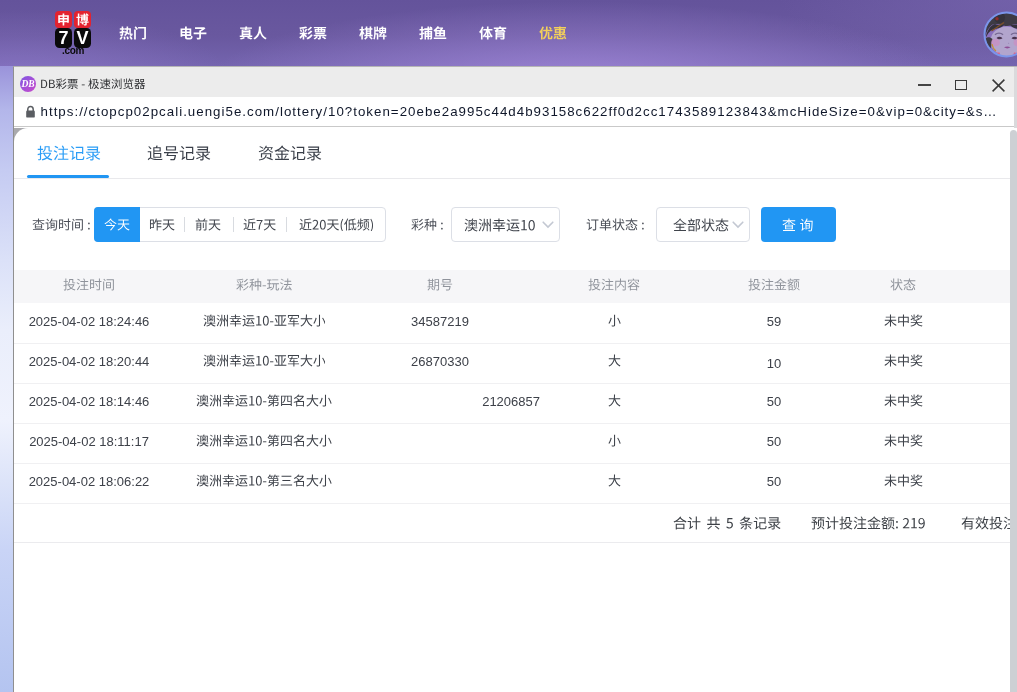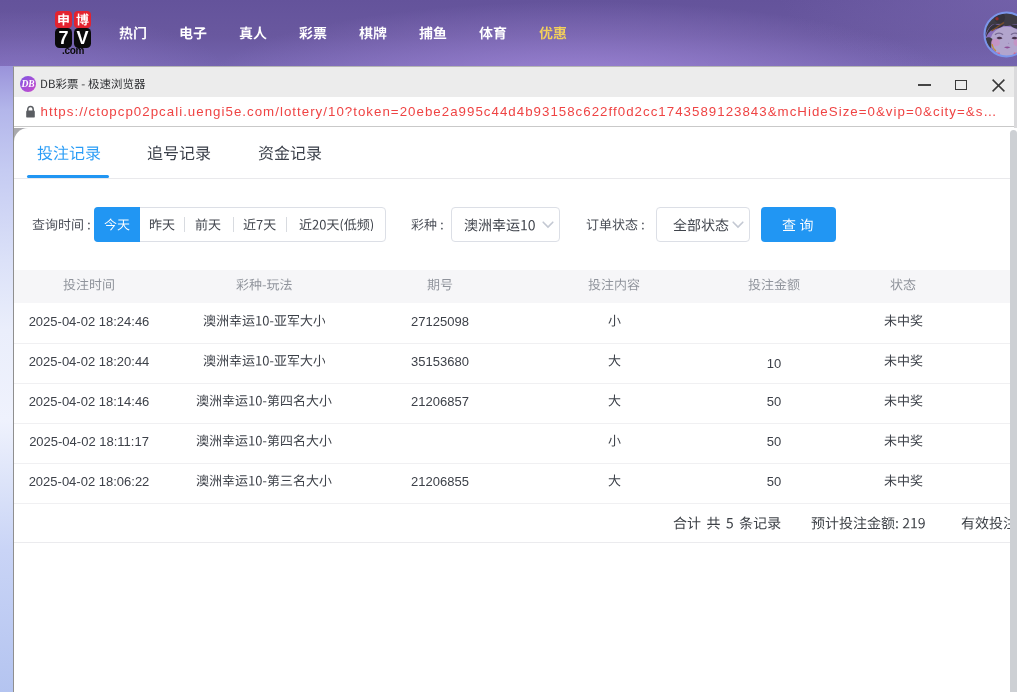--- a/index.html
+++ b/index.html
@@ -4,21 +4,21 @@
 html,body{width:1017px;height:692px;overflow:hidden}
 body{font-family:"Liberation Sans",sans-serif;background:#fff}
 .stage{position:relative;width:1017px;height:692px;overflow:hidden}
 .pagebg{position:absolute;left:0;top:0;width:1017px;height:692px;
  background:linear-gradient(180deg,#9a93da 66px,#b3b6ea 110px,#c5cbf2 170px,#dbe1f8 260px,#eaeefb 330px,#eff2fd 420px,#dde4f9 480px,#c9d4f6 550px,#b4c4f0 692px)}
 .hdr{position:absolute;left:0;top:0;width:1017px;height:66px;
  background:radial-gradient(ellipse 520px 115px at 57% 128%,rgba(163,137,219,0.85) 0%,rgba(163,137,219,0) 72%),radial-gradient(ellipse 280px 90px at 2% 118%,rgba(150,128,210,0.5) 0%,rgba(150,128,210,0) 75%),radial-gradient(ellipse 320px 110px at 101% -12%,rgba(125,107,180,0.6) 0%,rgba(125,107,180,0) 78%),linear-gradient(180deg,#64539b 0%,#69589f 55%,#7464ae 100%)}
 .win{position:absolute;left:13px;top:66px;width:1004px;height:626px;border-left:1px solid #8f8f8f;border-top:1px solid #b5b5b5;box-sizing:border-box;background:#fff}
 .titlebar{position:absolute;left:0;top:0;width:1003px;height:30px;background:#ececec}
 .urlbar{position:absolute;left:0;top:30px;width:1003px;height:29px;background:#fff;border-bottom:1.5px solid #c9c9c9;box-sizing:content-box}
-.url{position:absolute;left:26.5px;top:6.5px;font-size:13.3px;color:#ef4444;letter-spacing:1.02px;white-space:nowrap;width:972px;overflow:hidden}
+.url{position:absolute;left:26.5px;top:6.5px;font-size:13.3px;color:#0f172a;letter-spacing:1.02px;white-space:nowrap;width:972px;overflow:hidden}
 .content{position:absolute;left:0;top:60.5px;width:1003px;height:565px;background:#737373}
 .graywedge{position:absolute;left:0;top:0;width:16px;height:16px;background:#a9a9ad}
 .panel{position:absolute;left:0;top:0;width:1003px;height:565px;background:#fff;border-top-left-radius:14px}
 .sbar{position:absolute;left:996px;top:2.5px;width:7px;height:563px;background:#cdd0d4;border-radius:3.5px 3.5px 0 0}
 .lat{position:absolute;font-size:13px;color:#3d4149;line-height:15px;white-space:nowrap}
 </style></head><body>
 <svg width="0" height="0" style="position:absolute">
     <defs>
       <path id="gb7533" d="M217 491H434V596H217ZM217 380V279H434V380ZM783 491V596H560V491ZM783 380H560V279H783ZM434 30V164H97V764H217V711H434V969H560V711H783V759H908V164H560V30Z"></path>
       <path id="gb535A" d="M390 258V607H491V553H589V605H697V553H805V586H713V645H318V742H460L408 780C452 819 505 875 528 913L614 848C592 817 551 776 512 742H713V857C713 868 709 872 696 872C683 872 636 872 596 870C610 899 624 939 628 968C696 968 745 968 781 954C818 938 827 912 827 860V742H972V645H827V607H911V258H697V218H963V129H901L924 100C894 78 836 47 792 28L740 90C762 101 787 115 810 129H697V30H589V129H339V218H589V258ZM589 445V482H491V445ZM697 445H805V482H697ZM589 373H491V337H589ZM697 373V337H805V373ZM139 30V282H30V391H139V969H257V391H357V282H257V30Z"></path>
@@ -439,26 +439,27 @@
               <use href="#gr8FD0" x="3000"></use>
               <use href="#gr0031" x="4000"></use>
               <use href="#gr0030" x="4555"></use>
               <use href="#gr002D" x="5110"></use>
               <use href="#gr4E9A" x="5457"></use>
               <use href="#gr519B" x="6457"></use>
               <use href="#gr5927" x="7457"></use>
               <use href="#gr5C0F" x="8457"></use>
             </svg>
           </div>
-          <div class="lat" style="left:426.0px;top:186.1px;width:200px;margin-left:-100px;text-align:center">27125098</div>
+          <div class="lat" style="left:426.0px;top:186.1px;width:200px;margin-left:-100px;text-align:center">34587219</div>
           <div style="position:absolute;left:593.50px;top:186.60px;">
             <svg width="13.00" height="13.00" viewBox="0 0 1000 1000" fill="#3d4149" style="display:block">
               <use href="#gr5C0F" x="0"></use>
             </svg>
           </div>
+          <div class="lat" style="left:760.0px;top:186.1px;width:200px;margin-left:-100px;text-align:center">59</div>
           <div style="position:absolute;left:869.50px;top:186.60px;">
             <svg width="39.00" height="13.00" viewBox="0 0 3000 1000" fill="#3d4149" style="display:block">
               <use href="#gr672A" x="0"></use>
               <use href="#gr4E2D" x="1000"></use>
               <use href="#gr5956" x="2000"></use>
             </svg>
           </div>
           <div style="position:absolute;left:0;top:215.0px;width:996px;height:1px;background:#f0f0f2"></div>
           <div class="lat" style="left:75.0px;top:226.1px;width:200px;margin-left:-100px;text-align:center">2025-04-02 18:20:44</div>
           <div style="position:absolute;left:188.53px;top:226.60px;">
@@ -469,21 +470,21 @@
               <use href="#gr8FD0" x="3000"></use>
               <use href="#gr0031" x="4000"></use>
               <use href="#gr0030" x="4555"></use>
               <use href="#gr002D" x="5110"></use>
               <use href="#gr4E9A" x="5457"></use>
               <use href="#gr519B" x="6457"></use>
               <use href="#gr5927" x="7457"></use>
               <use href="#gr5C0F" x="8457"></use>
             </svg>
           </div>
-          <div class="lat" style="left:426.0px;top:226.1px;width:200px;margin-left:-100px;text-align:center">35153680</div>
+          <div class="lat" style="left:426.0px;top:226.1px;width:200px;margin-left:-100px;text-align:center">26870330</div>
           <div style="position:absolute;left:593.50px;top:226.60px;">
             <svg width="13.00" height="13.00" viewBox="0 0 1000 1000" fill="#3d4149" style="display:block">
               <use href="#gr5927" x="0"></use>
             </svg>
           </div>
           <div class="lat" style="left:760.0px;top:228px;width:200px;margin-left:-100px;text-align:center">10</div>
           <div style="position:absolute;left:869.50px;top:226.60px;">
             <svg width="39.00" height="13.00" viewBox="0 0 3000 1000" fill="#3d4149" style="display:block">
               <use href="#gr672A" x="0"></use>
               <use href="#gr4E2D" x="1000"></use>
@@ -501,21 +502,21 @@
               <use href="#gr0031" x="4000"></use>
               <use href="#gr0030" x="4555"></use>
               <use href="#gr002D" x="5110"></use>
               <use href="#gr7B2C" x="5457"></use>
               <use href="#gr56DB" x="6457"></use>
               <use href="#gr540D" x="7457"></use>
               <use href="#gr5927" x="8457"></use>
               <use href="#gr5C0F" x="9457"></use>
             </svg>
           </div>
-          <div class="lat" style="left:426.0px;top:266.1px;width:200px;margin-left:-100px;text-align:center">21206857</div>
+          <div class="lat" style="left:426.0px;top:266.1px;width:200px;margin-left:-100px;text-align:right">21206857</div>
           <div style="position:absolute;left:593.50px;top:266.60px;">
             <svg width="13.00" height="13.00" viewBox="0 0 1000 1000" fill="#3d4149" style="display:block">
               <use href="#gr5927" x="0"></use>
             </svg>
           </div>
           <div class="lat" style="left:760.0px;top:266.1px;width:200px;margin-left:-100px;text-align:center">50</div>
           <div style="position:absolute;left:869.50px;top:266.60px;">
             <svg width="39.00" height="13.00" viewBox="0 0 3000 1000" fill="#3d4149" style="display:block">
               <use href="#gr672A" x="0"></use>
               <use href="#gr4E2D" x="1000"></use>
@@ -564,21 +565,20 @@
               <use href="#gr0031" x="4000"></use>
               <use href="#gr0030" x="4555"></use>
               <use href="#gr002D" x="5110"></use>
               <use href="#gr7B2C" x="5457"></use>
               <use href="#gr4E09" x="6457"></use>
               <use href="#gr540D" x="7457"></use>
               <use href="#gr5927" x="8457"></use>
               <use href="#gr5C0F" x="9457"></use>
             </svg>
           </div>
-          <div class="lat" style="left:426.0px;top:346.1px;width:200px;margin-left:-100px;text-align:center">21206855</div>
           <div style="position:absolute;left:593.50px;top:346.60px;">
             <svg width="13.00" height="13.00" viewBox="0 0 1000 1000" fill="#3d4149" style="display:block">
               <use href="#gr5927" x="0"></use>
             </svg>
           </div>
           <div class="lat" style="left:760.0px;top:346.1px;width:200px;margin-left:-100px;text-align:center">50</div>
           <div style="position:absolute;left:869.50px;top:346.60px;">
             <svg width="39.00" height="13.00" viewBox="0 0 3000 1000" fill="#3d4149" style="display:block">
               <use href="#gr672A" x="0"></use>
               <use href="#gr4E2D" x="1000"></use>

